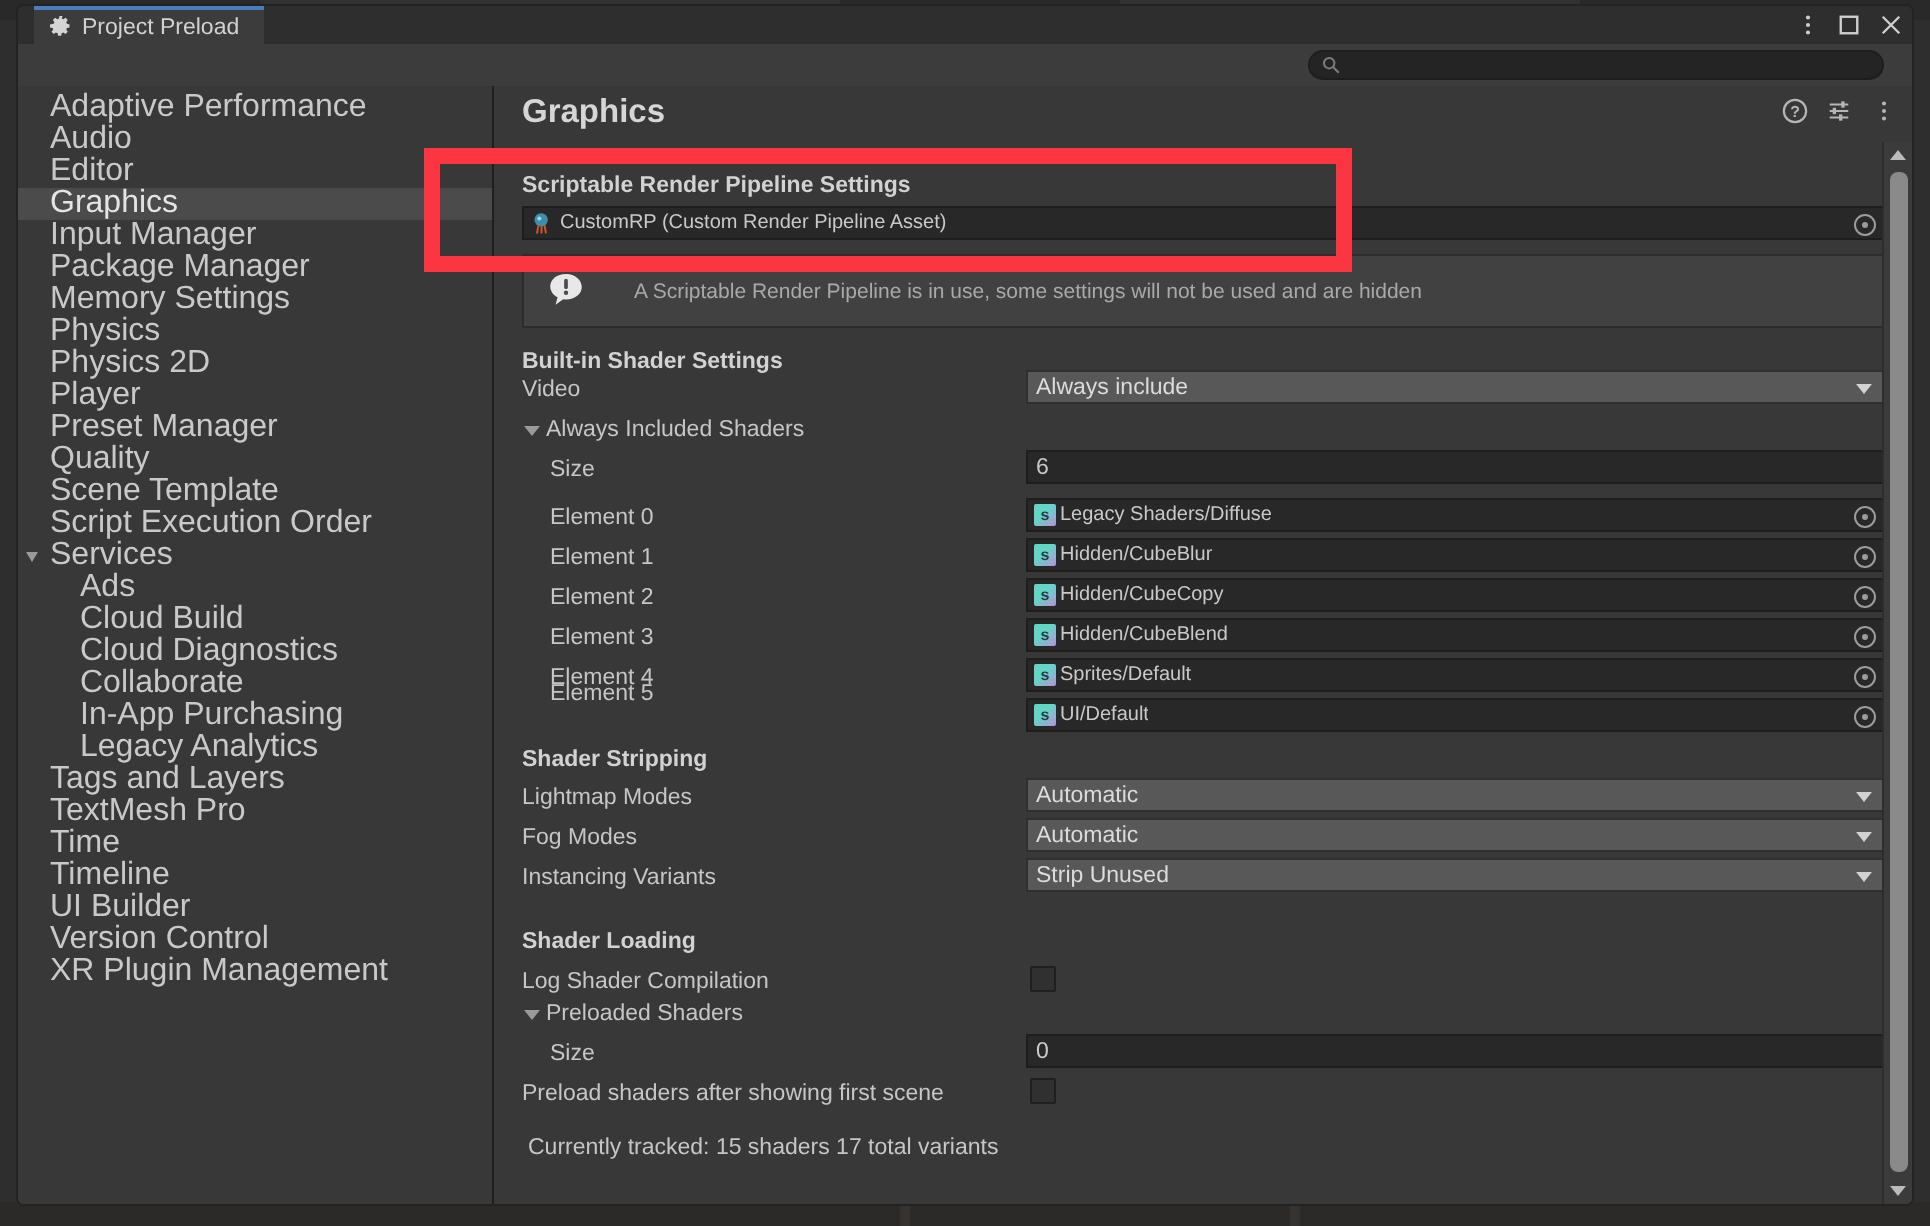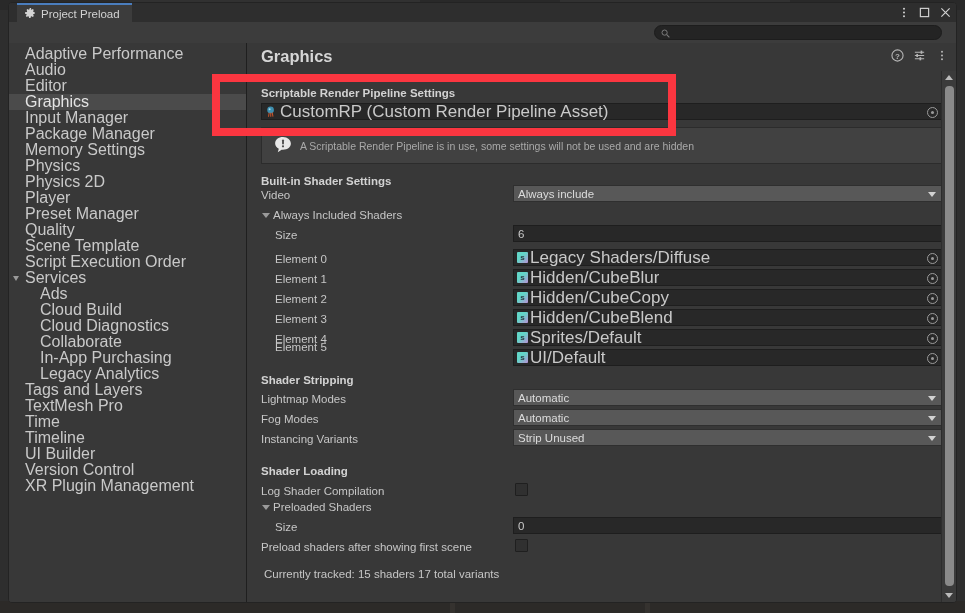--- a/index.html
+++ b/index.html
@@ -93,38 +93,38 @@
   .lbl{position:absolute;color:#c6c6c6;font-size:11.5px;white-space:nowrap;}
   .tri2{position:absolute;width:0;height:0;
     border-left:4px solid transparent;border-right:4px solid transparent;
     border-top:5px solid #9a9a9a;}
 
   
   .objfield{
     position:absolute;height:17px;background:#282828;border:1px solid #1e1e1e;
     box-sizing:border-box;display:flex;align-items:center;padding-left:3px;
   }
-  .objfield .txt{color:#c9c9c9;font-size:17px;white-space:nowrap;overflow:hidden;padding-left:2px;}
+  .objfield .txt{color:#c9c9c9;font-size:10px;white-space:nowrap;overflow:hidden;padding-left:2px;}
   .objfield .dot{
     position:absolute;right:3px;top:3px;width:11px;height:11px;border-radius:50%;
     border:1.3px solid #9b9b9b;box-sizing:border-box;display:flex;align-items:center;justify-content:center;
   }
   .objfield .dot i{width:3px;height:3px;border-radius:50%;background:#9b9b9b;display:block;}
 
   .icon-so{width:13px;height:13px;flex:0 0 auto;}
   .icon-sh{width:11px;height:11px;flex:0 0 auto;border-radius:1px;
     background:linear-gradient(135deg,#63d6c8 0%,#63d6c8 42%,#b98fd6 100%);
     display:flex;align-items:center;justify-content:center;
     font-size:8px;font-weight:bold;color:#2b3b44;line-height:1;}
 
   
   #warnbox{
     position:absolute;left:262px;top:124px;width:680px;height:37px;
     background:#414141;border:1px solid #2c2c2c;box-sizing:border-box;
-    display:flex;align-items:center;padding-left:10px;gap:6px;
+    display:flex;align-items:center;padding-left:10px;gap:23px;
   }
   #warnbox .wtext{color:#a9a9a9;font-size:10.5px;}
   .warnicon{width:22px;height:22px;flex:0 0 auto;}
 
   
   .numfield{
     position:absolute;height:17px;background:#282828;border:1px solid #1e1e1e;
     box-sizing:border-box;display:flex;align-items:center;padding-left:4px;color:#c9c9c9;font-size:11.5px;
   }
 

